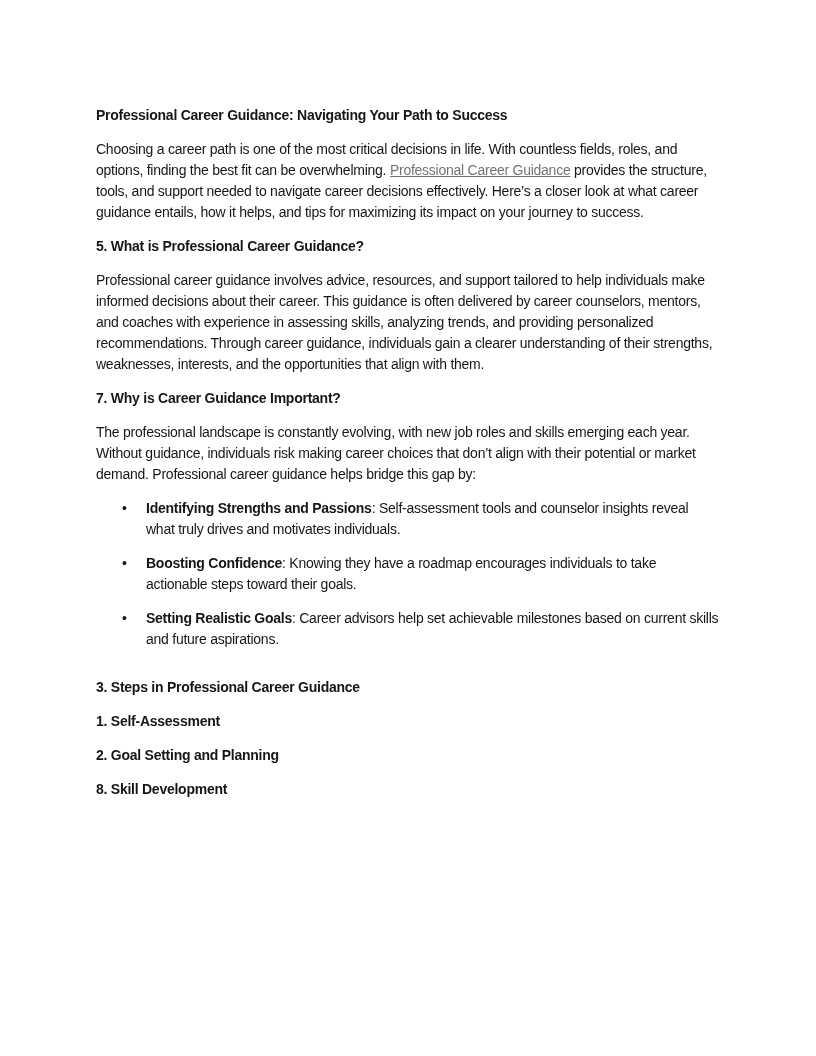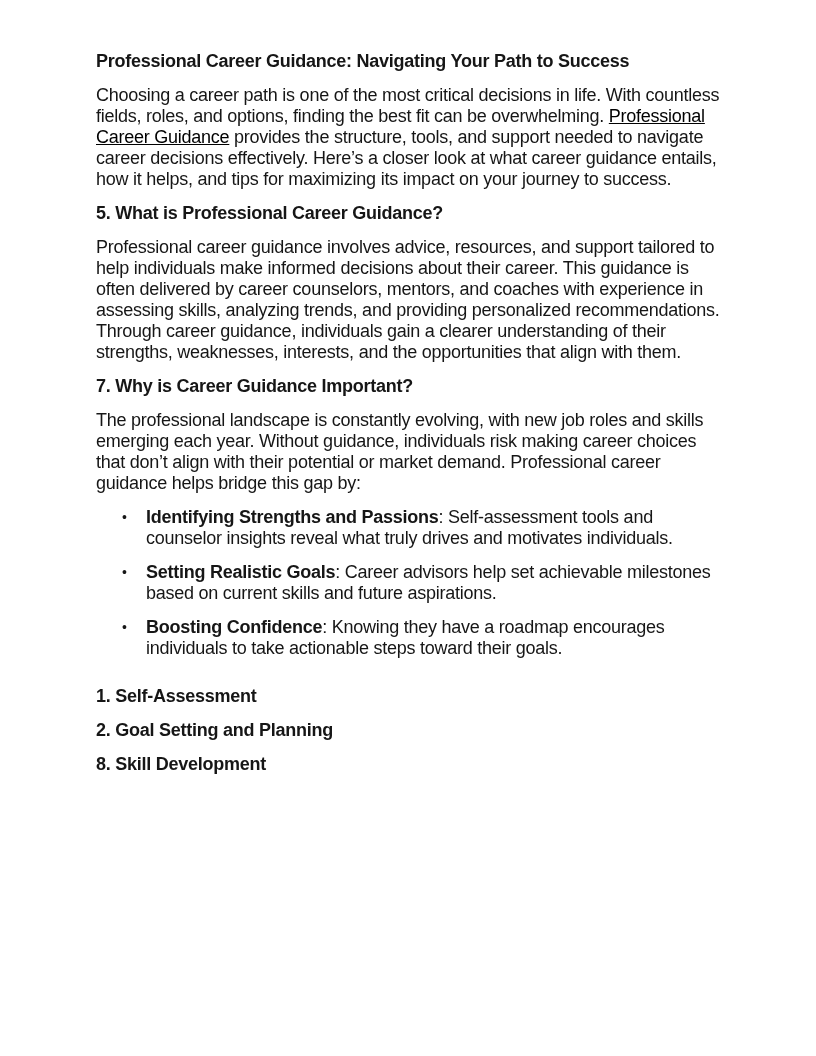--- a/index.html
+++ b/index.html
@@ -6,37 +6,37 @@
     margin: 0;
     padding: 0;
     background: #ffffff;
   }
   .page {
     position: relative;
     width: 816px;
     height: 1056px;
     box-sizing: border-box;
     background: #ffffff;
-    padding: 51px 96px 40px 96px;
+    padding: 105px 96px 40px 96px;
     overflow: hidden;
     font-family: "Liberation Sans", "DejaVu Sans", sans-serif;
-    font-size: 18px;
+    font-size: 14px;
     line-height: 21px;
     letter-spacing: -0.25px;
     color: #161616;
   }
   .doc-title, .doc-heading {
     font-weight: bold;
     margin: 0 0 13px 0;
   }
   .doc-para {
     margin: 0 0 13px 0;
   }
   .doc-link {
-    color: #000000;
+    color: #737373;
     text-decoration: underline;
     cursor: pointer;
   }
   ul.doc-bullets {
     margin: 0 0 27px 0;
     padding: 0;
     list-style: none;
   }
   ul.doc-bullets li {
     position: relative;
@@ -66,24 +66,25 @@
   <p class="doc-heading">5. What is Professional Career Guidance?</p>
 
   <p class="doc-para">Professional career guidance involves advice, resources, and support tailored to help individuals make informed decisions about their career. This guidance is often delivered by career counselors, mentors, and coaches with experience in assessing skills, analyzing trends, and providing personalized recommendations. Through career guidance, individuals gain a clearer understanding of their strengths, weaknesses, interests, and the opportunities that align with them.</p>
 
   <p class="doc-heading">7. Why is Career Guidance Important?</p>
 
   <p class="doc-para">The professional landscape is constantly evolving, with new job roles and skills emerging each year. Without guidance, individuals risk making career choices that don’t align with their potential or market demand. Professional career guidance helps bridge this gap by:</p>
 
   <ul class="doc-bullets">
     <li><span class="bullet-term">Identifying Strengths and Passions</span><span>: Self-assessment tools and counselor insights reveal what truly drives and motivates individuals.</span></li>
+    <li><span class="bullet-term">Boosting Confidence</span><span>: Knowing they have a roadmap encourages individuals to take actionable steps toward their goals.</span></li>
     <li><span class="bullet-term">Setting Realistic Goals</span><span>: Career advisors help set achievable milestones based on current skills and future aspirations.</span></li>
-    <li><span class="bullet-term">Boosting Confidence</span><span>: Knowing they have a roadmap encourages individuals to take actionable steps toward their goals.</span></li>
   </ul>
 
+  <p class="doc-heading">3. Steps in Professional Career Guidance</p>
 
   <p class="doc-heading">1. Self-Assessment</p>
 
 
   <p class="doc-heading">2. Goal Setting and Planning</p>
 
 
   <p class="doc-heading">8. Skill Development</p>
 
 </div>

